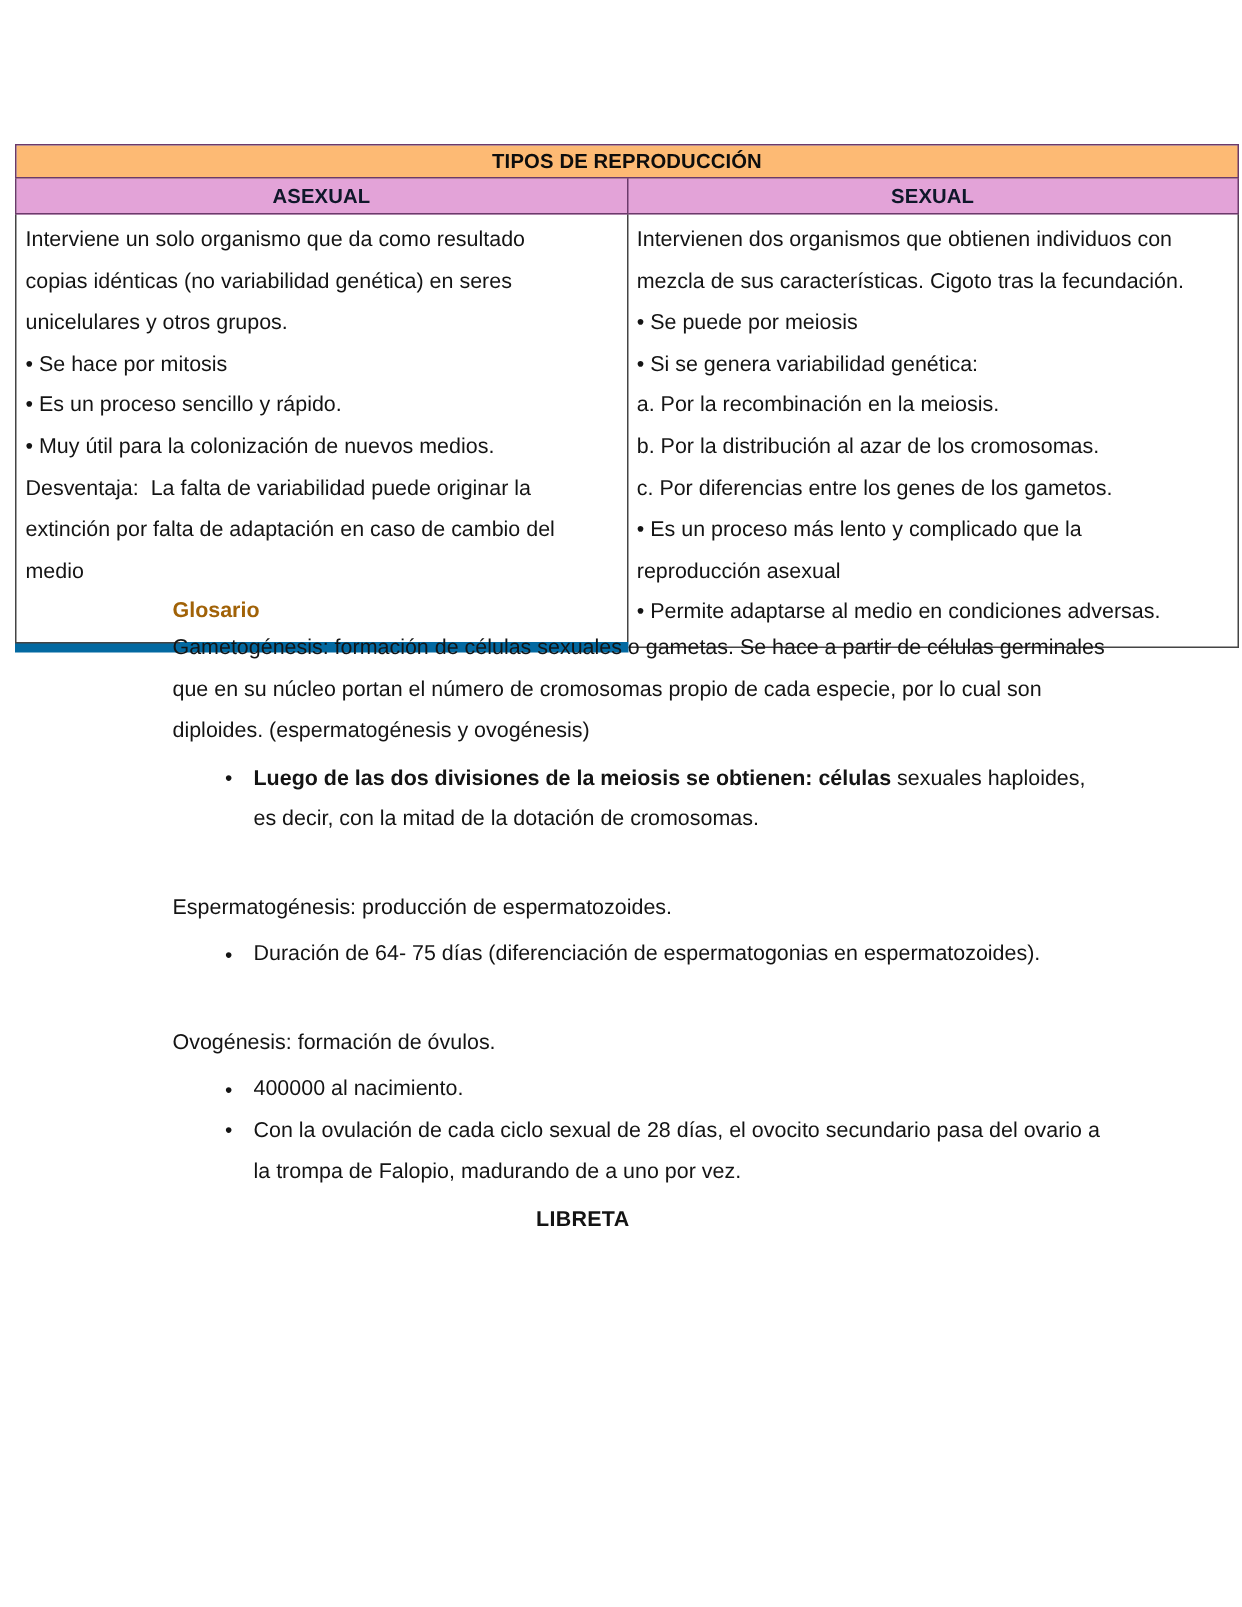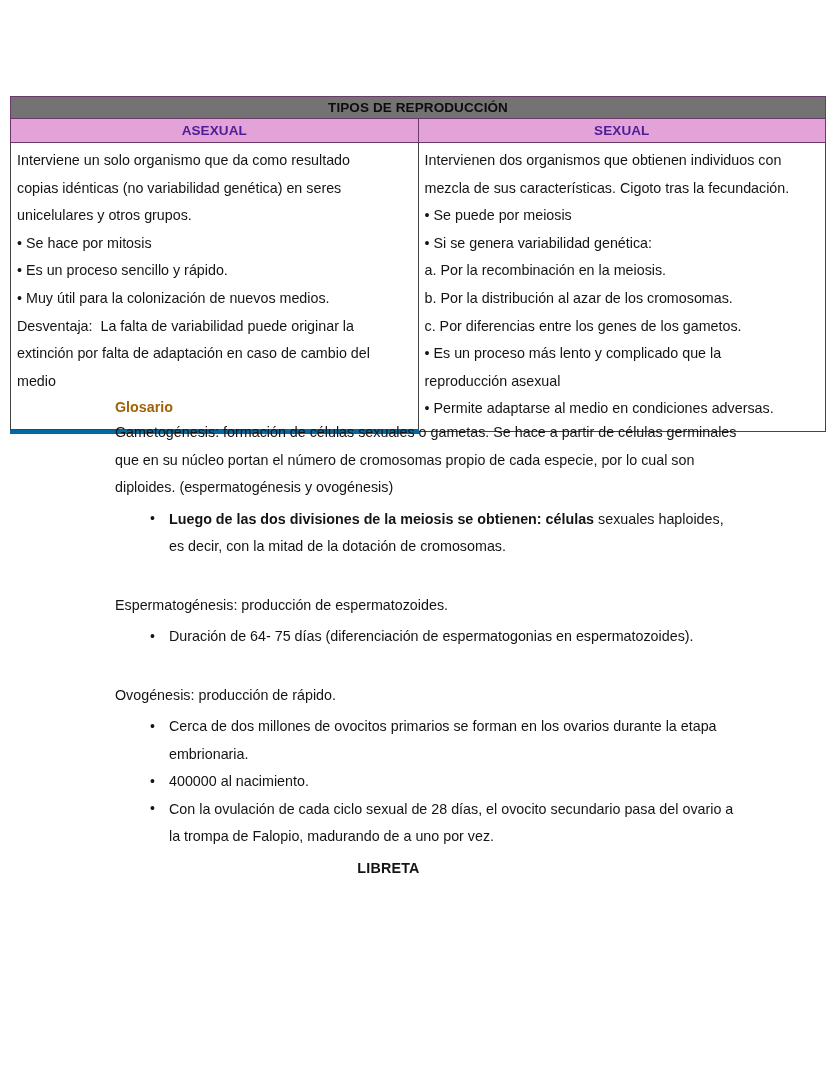--- a/index.html
+++ b/index.html
@@ -26,54 +26,54 @@
     border-collapse: collapse;
     table-layout: fixed;
   }
   .repro-table td, .repro-table th {
     padding: 0;
     margin: 0;
     vertical-align: top;
   }
 
   .title-row td {
-    background: #737373;
+    background: #fdba74;
     border: 1px solid #6b3a6b;
     text-align: center;
     font-weight: bold;
     font-size: 13.5px;
     line-height: 21px;
     height: 21px;
     letter-spacing: 0.1px;
     color: #0d0d0d;
   }
 
   .subhead-row td {
     background: #e3a3d8;
     border: 1px solid #6b3a6b;
     text-align: center;
     font-weight: bold;
     font-size: 13.5px;
     line-height: 23px;
     height: 23px;
     letter-spacing: 0.1px;
-    color: #4c1d95;
+    color: #0f172a;
   }
 
   .body-row td {
     background: #ffffff;
     font-size: 14.3px;
     line-height: 27.6px;
     padding: 4px 8px 8px 6px;
     color: #141414;
   }
   .body-row td.cell-asexual {
     border-left: 1px solid #444;
     border-right: 1px solid #444;
-    border-bottom: 5px solid #0369a1;
+    border-bottom: 7px solid #0369a1;
     position: relative;
   }
   
   .body-row td.cell-asexual::after {
     content: "";
     position: absolute;
     left: -1px;
     bottom: -1px;
     width: 110px;
     height: 1px;
@@ -184,21 +184,20 @@
 
   <div class="spacer-line"></div>
 
   <div class="para"><b>Espermatogénesis:</b><span> producción de espermatozoides.</span></div>
   <ul class="bullets">
     <li><span>Duración de 64- 75 días (diferenciación de espermatogonias en espermatozoides).</span></li>
   </ul>
 
   <div class="spacer-line"></div>
 
-  <div class="para"><b>Ovogénesis:</b><span> producción de rápido.</span></div>
+  <div class="para"><b>Ovogénesis:</b><span> formación de óvulos.</span></div>
   <ul class="bullets">
-    <li><span>Cerca de dos millones de ovocitos primarios se forman en los ovarios durante la etapa embrionaria.</span></li>
     <li><span>400000 al nacimiento.</span></li>
     <li><span>Con la ovulación de cada ciclo sexual de 28 días, el ovocito secundario pasa del ovario a la trompa de Falopio, madurando de a uno por vez.</span></li>
   </ul>
 
   <div class="libreta">LIBRETA</div>
 </div>
 
 </body></html>

